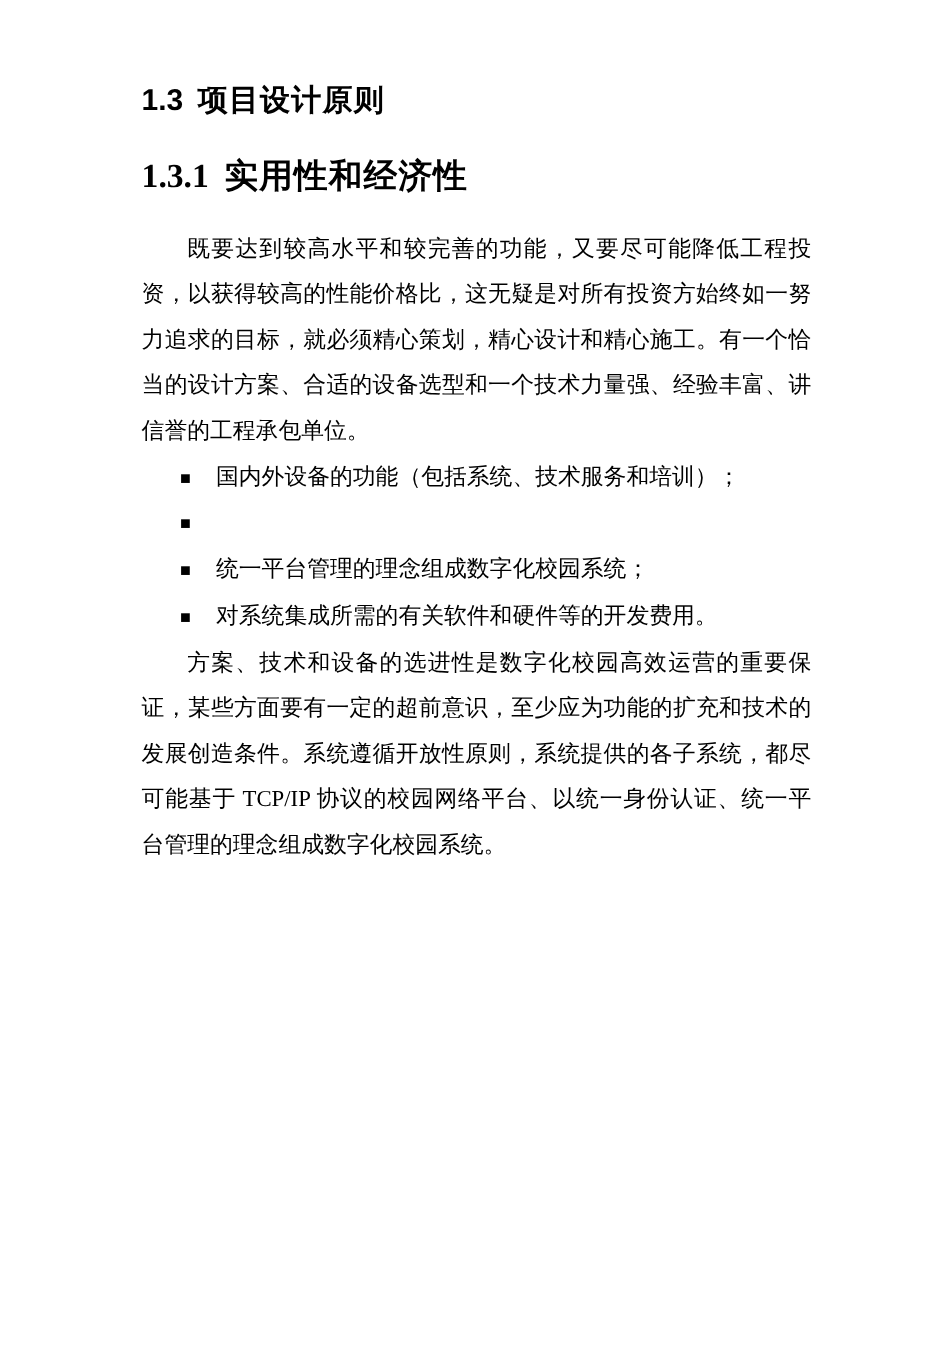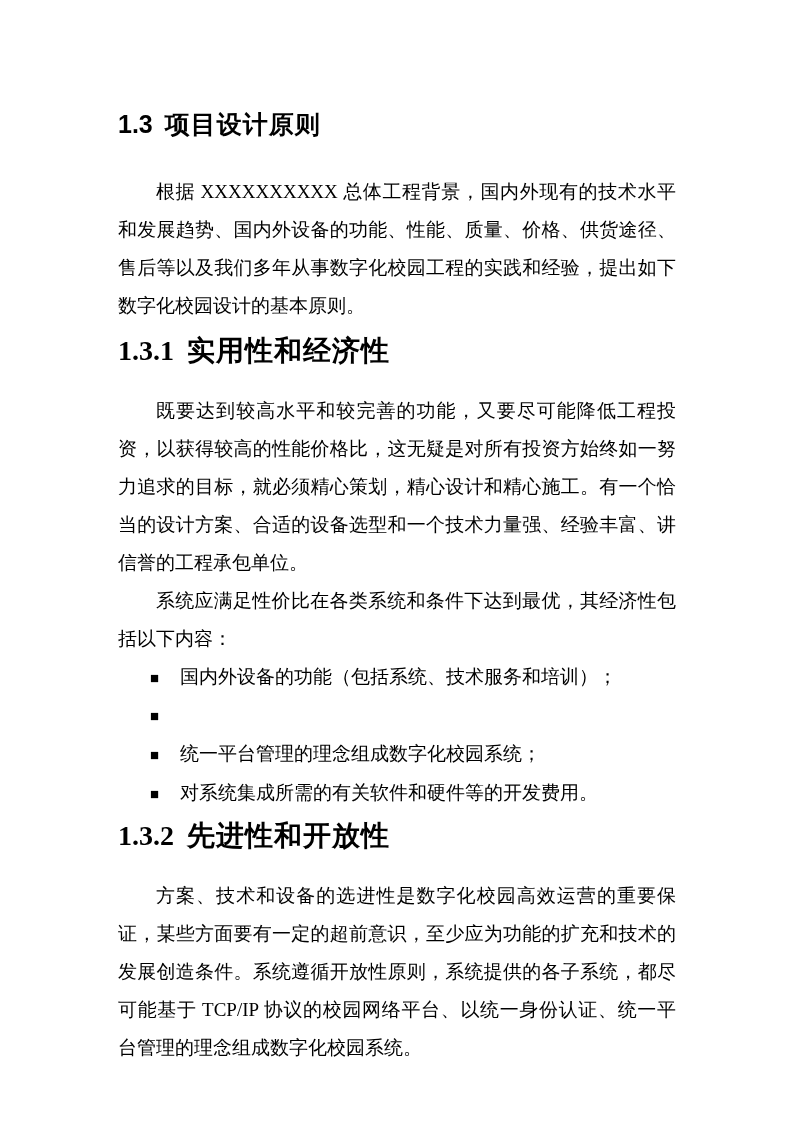--- a/index.html
+++ b/index.html
@@ -11,21 +11,21 @@
     width: 793px;
     height: 1122px;
     color: #000000;
     font-family: "Liberation Serif", "DejaVu Serif", serif;
     overflow: hidden;
   }
   .page {
     box-sizing: border-box;
     width: 793px;
     height: 1084px;
-    padding: 108px 117px 40px 118px;
+    padding: 68px 117px 40px 118px;
     background: #ffffff;
   }
   h1.doc-h1 {
     margin: 0 0 33px 0;
     font-family: "Liberation Sans", "DejaVu Sans", sans-serif;
     font-size: 25px;
     font-weight: bold;
     line-height: 32px;
     letter-spacing: 1px;
   }
@@ -69,46 +69,41 @@
 </style>
 </head>
 <body>
 
 <div class="page">
 
   <h1 class="doc-h1">
     <span class="hnum">1.3</span><span>项目设计原则</span>
   </h1>
 
-  <p class="body">根据 XXXXXXXXXX 总体工程背景，国内外现有的技术水平和发展趋势、国内外设备的功能、性能、质量、价格、供货途径、售后等以及我们多年从事数字化校园工程的实践和经验，提出如下数字化校园设计的基本原则。</p>
 
   <h2 class="doc-h2">
     <span class="hnum">1.3.1</span><span>实用性和经济性</span>
   </h2>
 
   <p class="body">既要达到较高水平和较完善的功能，又要尽可能降低工程投资，以获得较高的性能价格比，这无疑是对所有投资方始终如一努力追求的目标，就必须精心策划，精心设计和精心施工。有一个恰当的设计方案、合适的设备选型和一个技术力量强、经验丰富、讲信誉的工程承包单位。</p>
-  <p class="body">系统应满足性价比在各类系统和条件下达到最优，其经济性包括以下内容：</p>
 
   <ul class="bullets">
     <li>
       <span class="marker">■</span>
       <span class="li-text">国内外设备的功能（包括系统、技术服务和培训）；</span>
     </li>
     <li>
       <span class="marker">■</span>
     </li>
     <li>
       <span class="marker">■</span>
       <span class="li-text">统一平台管理的理念组成数字化校园系统；</span>
     </li>
     <li>
       <span class="marker">■</span>
       <span class="li-text">对系统集成所需的有关软件和硬件等的开发费用。</span>
     </li>
   </ul>
 
-  <h2 class="doc-h2 sec2-h2" style="margin-top:8px;">
-    <span class="hnum">1.3.2</span><span>先进性和开放性</span>
-  </h2>
 
   <p class="body">方案、技术和设备的选进性是数字化校园高效运营的重要保证，某些方面要有一定的超前意识，至少应为功能的扩充和技术的发展创造条件。系统遵循开放性原则，系统提供的各子系统，都尽可能基于 TCP/IP 协议的校园网络平台、以统一身份认证、统一平台管理的理念组成数字化校园系统。</p>
 
 </div>
 
 </body></html>

